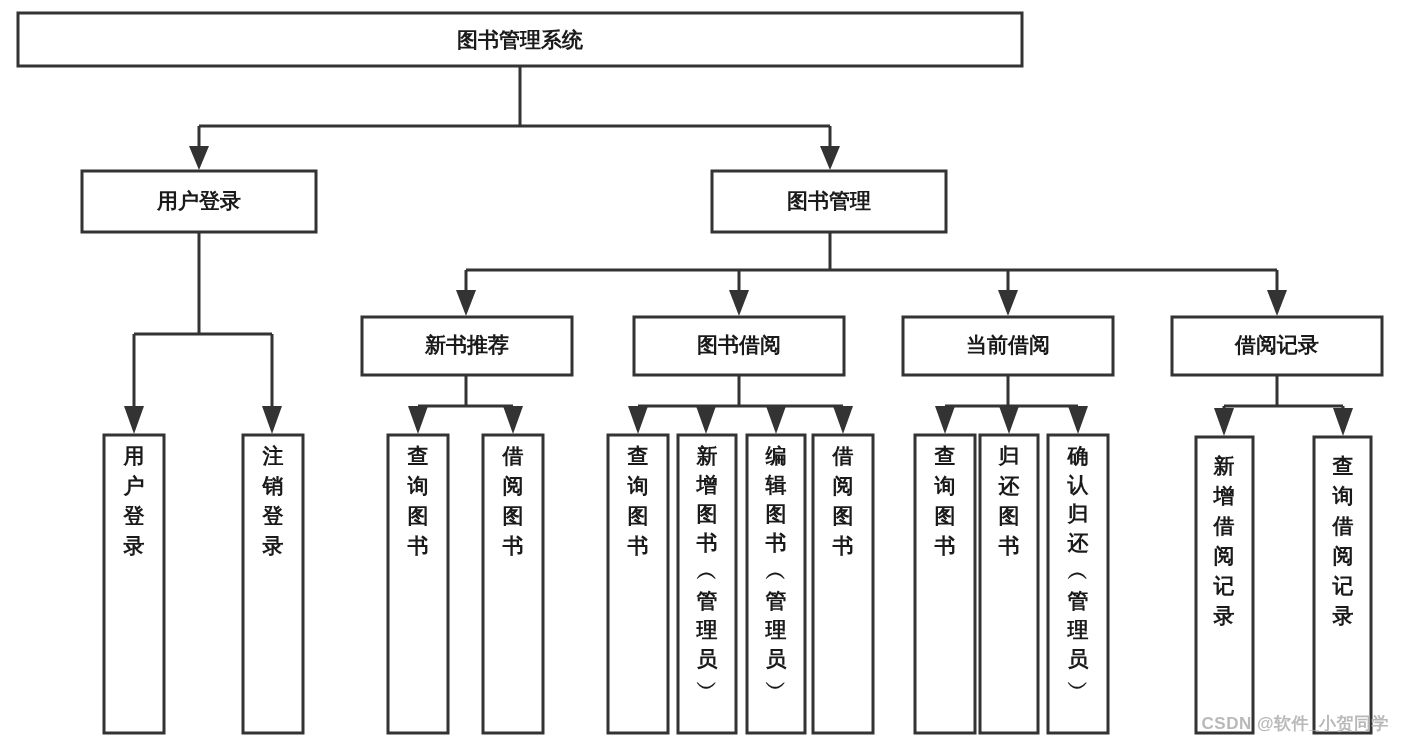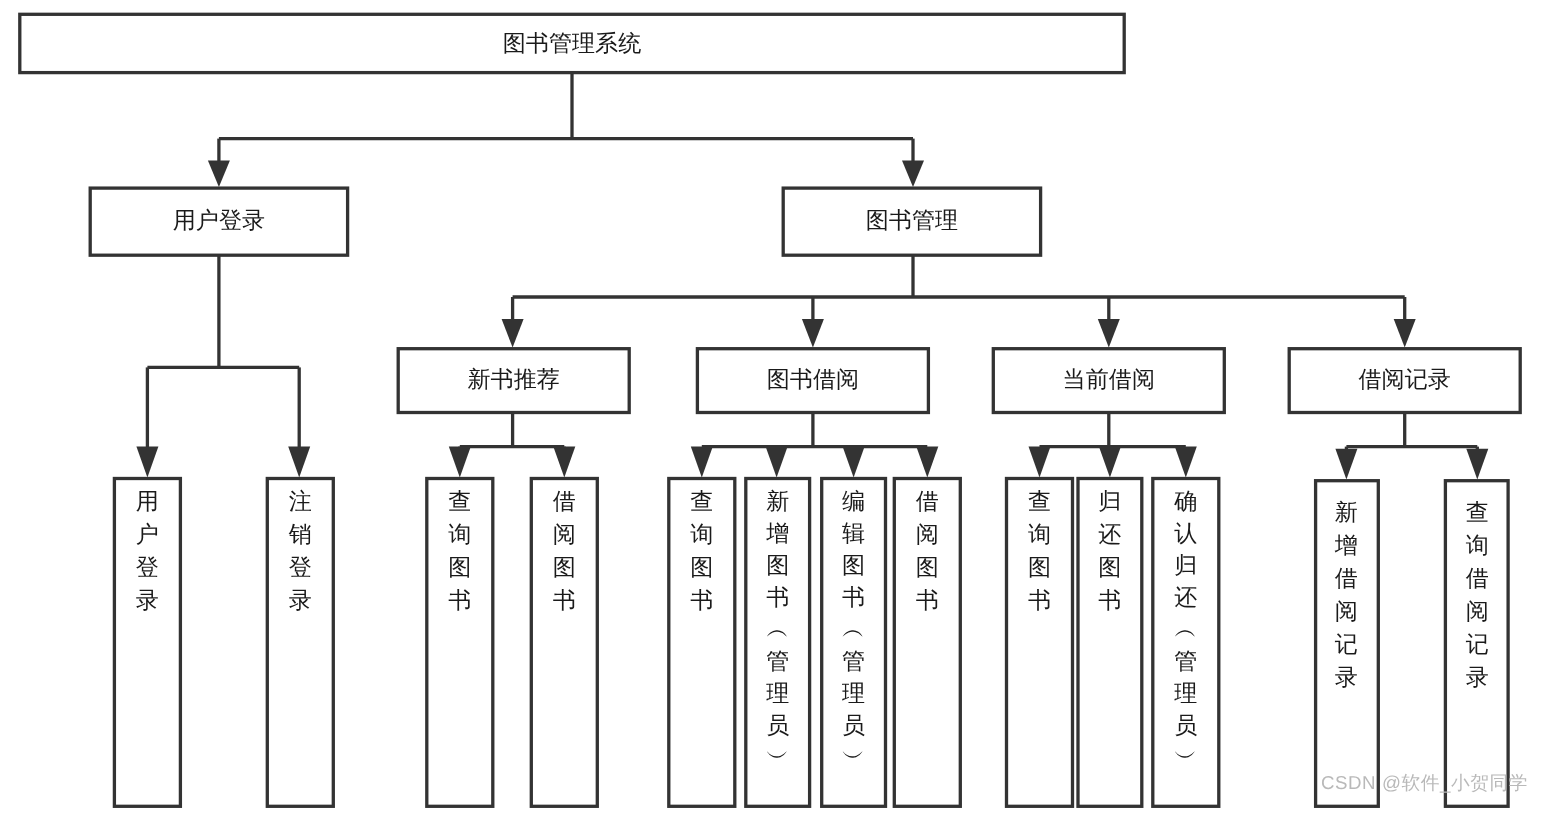--- a/index.html
+++ b/index.html
@@ -13,20 +13,21 @@
     position: relative;
     overflow: hidden;
     font-family: "Liberation Sans", "DejaVu Sans", sans-serif;
   }
   #chart-root {
     position: absolute;
     left: 0;
     top: 0;
     width: 1405px;
     height: 747px;
+    font-weight: bold;
   }
   svg.flow {
     display: block;
     width: 1405px;
     height: 747px;
   }
   .node-box {
     fill: #ffffff;
     stroke: #333333;
     stroke-width: 3;
@@ -50,21 +51,21 @@
   }
   .node-label-v {
     font-family: "Liberation Sans", "DejaVu Sans", sans-serif;
     font-size: 21px;
     fill: #1a1a1a;
     text-anchor: middle;
   }
   .watermark {
     position: absolute;
     right: 16px;
-    bottom: 24px;
+    bottom: 12px;
     font-family: "Liberation Sans", "DejaVu Sans", sans-serif;
     font-size: 17px;
     color: #b9b9b9;
     white-space: nowrap;
     letter-spacing: 0.5px;
   }
 </style>
 </head>
 <body>
 

